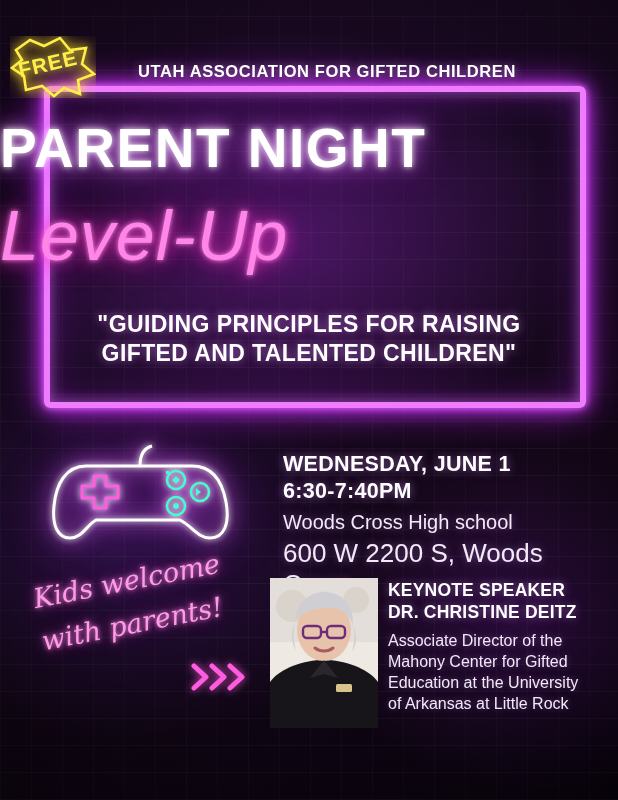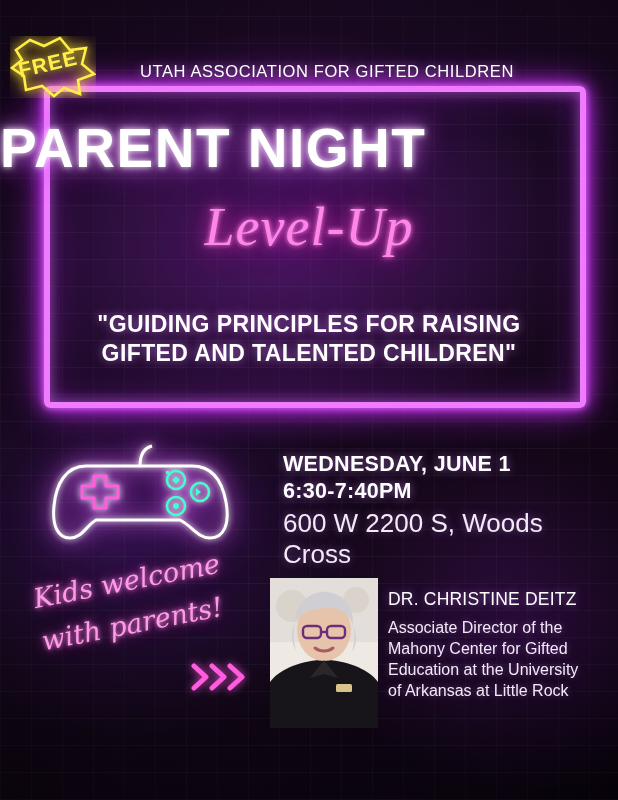--- a/index.html
+++ b/index.html
@@ -81,21 +81,21 @@
 
   
   .org-line {
     position: absolute;
     top: 62px;
     left: 0;
     right: 0;
     text-align: center;
     color: #ffffff;
     font-size: 16.5px;
-    font-weight: normal;
+    font-weight: bold;
     letter-spacing: 0.6px;
     padding-left: 36px;
     text-shadow: 0 0 10px rgba(220,160,255,0.55);
     z-index: 5;
   }
 
   
   .neon-frame {
     position: absolute;
     left: 44px;
@@ -128,25 +128,24 @@
       0 0 18px rgba(235,150,255,0.8),
       0 0 34px rgba(200,60,255,0.7);
     z-index: 5;
   }
 
   .script {
     position: absolute;
     top: 196px;
     left: 0;
     right: 0;
-    text-align: center;
     color: #ff86e8;
-    font-family: Liberation Serif, serif;
+    font-family: Liberation Sans, sans-serif;
     font-style: italic;
-    font-size: 54px;
+    font-size: 70px;
     letter-spacing: 1px;
     text-shadow:
       0 0 5px rgba(255,140,235,0.95),
       0 0 16px rgba(255,60,200,0.85),
       0 0 32px rgba(230,20,180,0.7);
     z-index: 5;
   }
 
   .subhead {
     position: absolute;
@@ -257,23 +256,23 @@
   .speaker-text .s-role {
     color: #ffffff;
     font-size: 17.5px;
     font-weight: bold;
     letter-spacing: 0.2px;
     text-shadow: 0 0 9px rgba(220,150,255,0.5);
   }
   .speaker-text .s-name {
     color: #ffffff;
     font-size: 17.5px;
-    font-weight: normal;
+    font-weight: bold;
     letter-spacing: 0.2px;
-    margin-top: 9px;
+    margin-top: 1px;
     text-shadow: 0 0 9px rgba(220,150,255,0.5);
   }
   .speaker-text .s-bio {
     color: #f2e9f7;
     font-size: 16px;
     font-weight: normal;
     line-height: 1.32;
     margin-top: 7px;
     text-shadow: 0 0 7px rgba(200,140,240,0.4);
   }
@@ -328,20 +327,21 @@
     <svg width="74" height="34" viewBox="0 0 74 34" style="filter: drop-shadow(0 0 4px rgba(255,90,220,0.85));">
       <path d="M6 6 L18 17 L6 28" fill="none" stroke="#ff5ce0" stroke-width="5" stroke-linecap="round" stroke-linejoin="round"></path>
       <path d="M24 6 L36 17 L24 28" fill="none" stroke="#ff5ce0" stroke-width="5" stroke-linecap="round" stroke-linejoin="round"></path>
       <path d="M42 6 L54 17 L42 28" fill="none" stroke="#ff5ce0" stroke-width="5" stroke-linecap="round" stroke-linejoin="round"></path>
     </svg>
   </div>
 
   <div class="details">
     <div class="d-when">WEDNESDAY, JUNE 1</div>
     <div class="d-time">6:30-7:40PM</div>
+    <div class="d-place">Woods Cross High school</div>
     <div class="d-addr">600 W 2200 S, Woods Cross</div>
   </div>
 
   <div class="speaker-photo">
     <svg width="108" height="150" viewBox="0 0 108 150">
       <rect x="0" y="0" width="108" height="150" fill="#efe9e4"></rect>
       <rect x="0" y="0" width="108" height="64" fill="#e3ded9"></rect>
       <circle cx="22" cy="28" r="16" fill="#d9d3cc"></circle>
       <circle cx="86" cy="22" r="13" fill="#d9d3cc"></circle>
       <path d="M0 150 L0 104 C10 90 34 82 54 82 C74 82 98 90 108 104 L108 150 Z" fill="#17151a"></path>
@@ -352,18 +352,19 @@
       <rect x="33" y="48" width="18" height="12" rx="4" fill="none" stroke="#6b2f7a" stroke-width="2.4"></rect>
       <rect x="57" y="48" width="18" height="12" rx="4" fill="none" stroke="#6b2f7a" stroke-width="2.4"></rect>
       <path d="M51 54 L57 54" stroke="#6b2f7a" stroke-width="2.4"></path>
       <path d="M45 70 C50 74 58 74 63 70" stroke="#a85b60" stroke-width="3" fill="none" stroke-linecap="round"></path>
       <path d="M54 82 L40 100 L54 96 L68 100 Z" fill="#2a262c"></path>
       <rect x="66" y="106" width="16" height="8" rx="1.5" fill="#d8c48a"></rect>
     </svg>
   </div>
 
   <div class="speaker-text">
+    <div class="s-role">KEYNOTE SPEAKER</div>
     <div class="s-name">DR. CHRISTINE DEITZ</div>
     <div class="s-bio">Associate Director of the Mahony Center for Gifted Education at the University of Arkansas at Little Rock</div>
   </div>
 
   <div class="vignette"></div>
 </div>
 
 </body></html>

